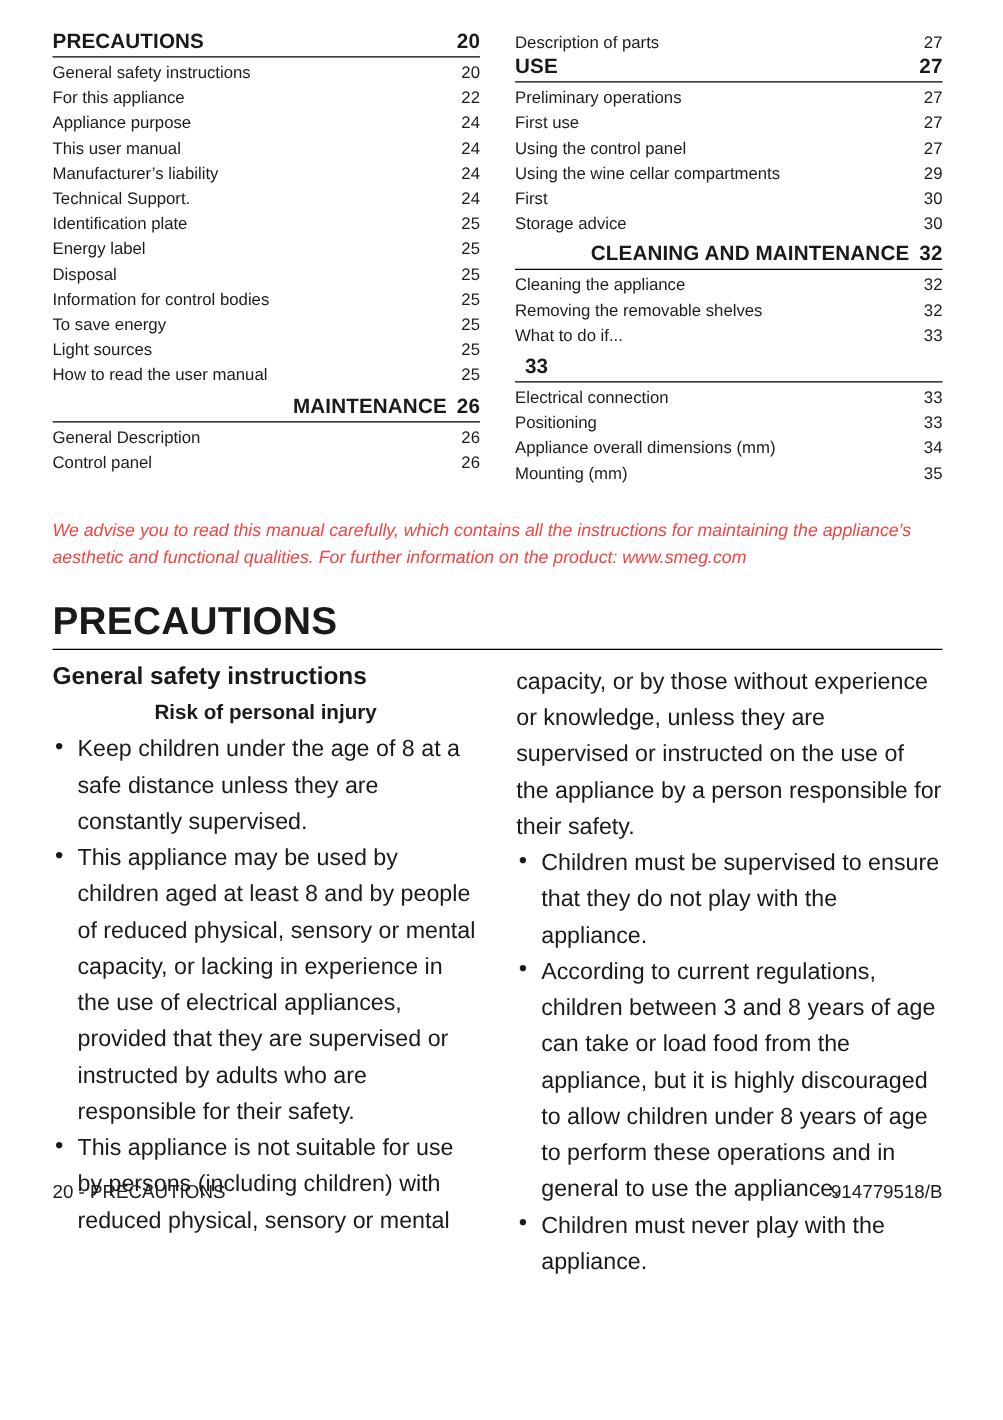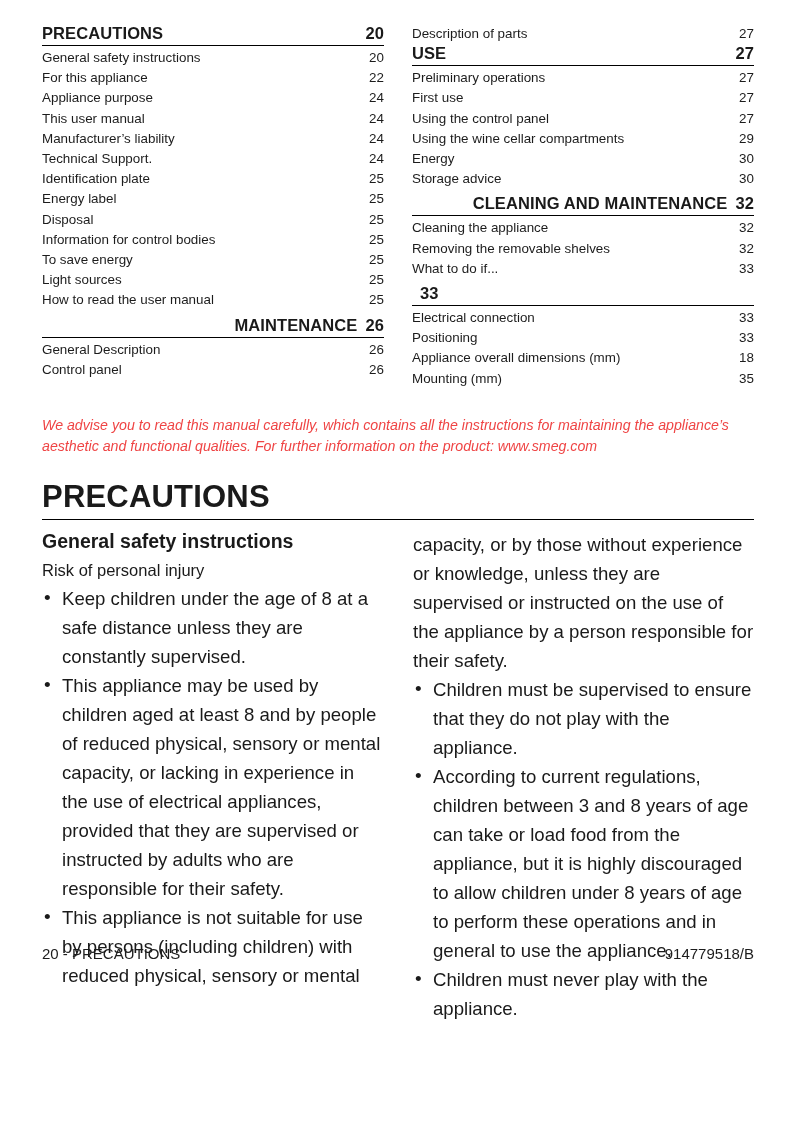--- a/index.html
+++ b/index.html
@@ -88,23 +88,24 @@
     min-width: 0;
   }
   .h2 {
     font-size: 19.5px;
     font-weight: bold;
     line-height: 26px;
     margin: 0 0 2px 0;
   }
   .h3 {
     font-size: 16.5px;
-    font-weight: normal;
+    font-weight: bold;
     line-height: 24px;
     margin: 4px 0 2px 0;
+    text-align: center;
   }
   ul.bullets {
     list-style: none;
     margin: 2px 0 0 0;
     padding: 0;
   }
   ul.bullets li {
     position: relative;
     padding-left: 20px;
     font-size: 18.6px;
@@ -229,21 +230,21 @@
       </div>
       <div class="toc-row">
         <span class="t">Using the control panel</span>
         <span class="p">27</span>
       </div>
       <div class="toc-row">
         <span class="t">Using the wine cellar compartments</span>
         <span class="p">29</span>
       </div>
       <div class="toc-row">
-        <span class="t">Energy</span>
+        <span class="t">First</span>
         <span class="p">30</span>
       </div>
       <div class="toc-row">
         <span class="t">Storage advice</span>
         <span class="p">30</span>
       </div>
       <div class="toc-head spaced">
         <span class="t">CLEANING AND MAINTENANCE</span>
         <span class="p">32</span>
       </div>
@@ -265,21 +266,21 @@
       <div class="toc-row">
         <span class="t">Electrical connection</span>
         <span class="p">33</span>
       </div>
       <div class="toc-row">
         <span class="t">Positioning</span>
         <span class="p">33</span>
       </div>
       <div class="toc-row">
         <span class="t">Appliance overall dimensions (mm)</span>
-        <span class="p">18</span>
+        <span class="p">34</span>
       </div>
       <div class="toc-row">
         <span class="t">Mounting (mm)</span>
         <span class="p">35</span>
       </div>
     </div>
 
   </div>
 
   <div class="advisory">We advise you to read this manual carefully, which contains all the instructions for maintaining the appliance’s aesthetic and functional qualities. For further information on the product: www.smeg.com</div>

